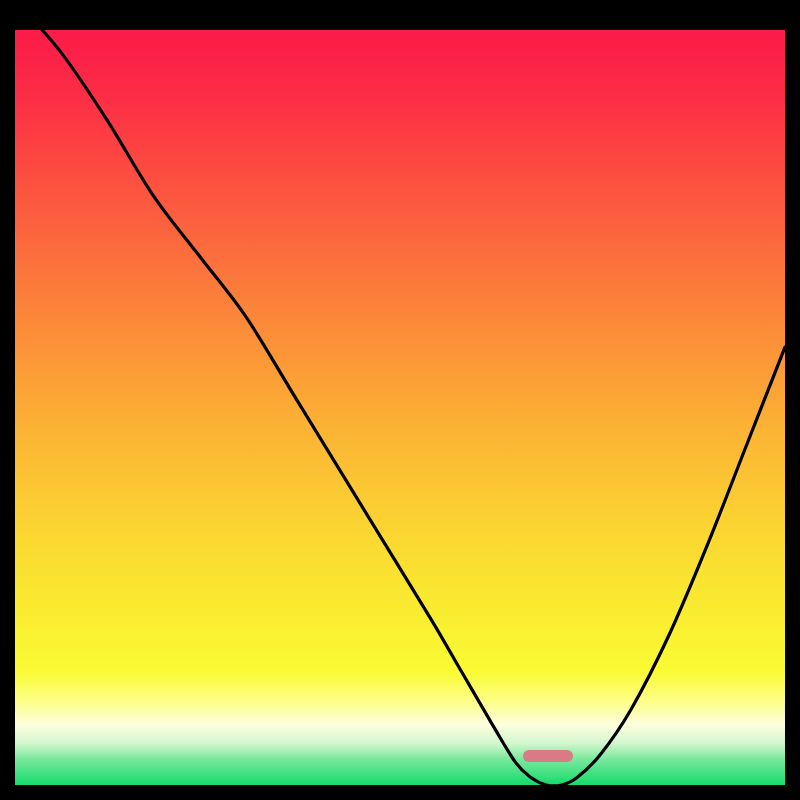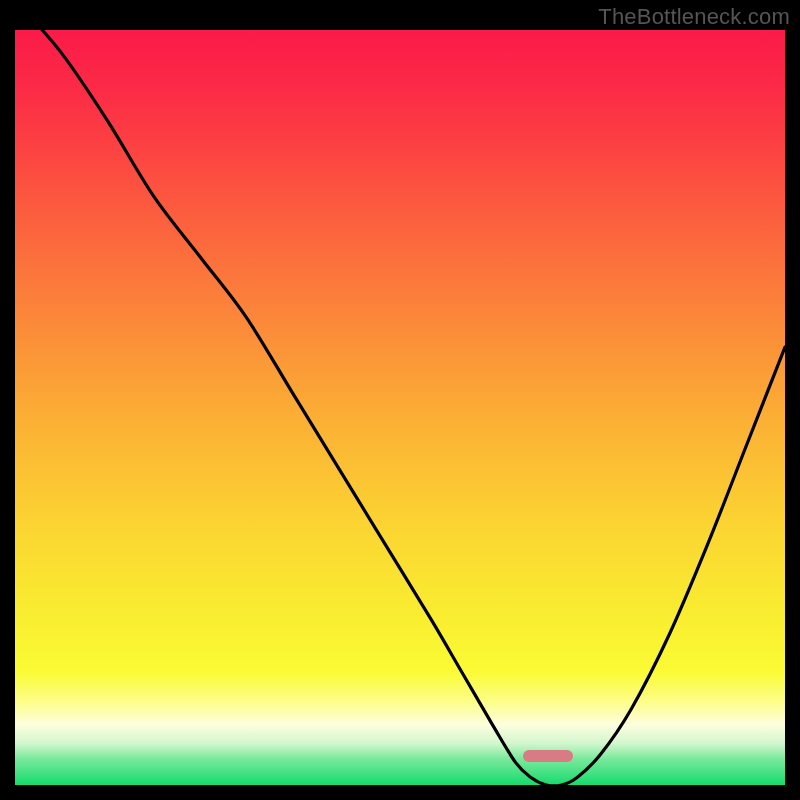--- a/index.html
+++ b/index.html
@@ -55,21 +55,20 @@
     height: 12px;
     border-radius: 6px;
     background: #d97b84;
   }
 </style>
 </head>
 <body>
 
 <div class="frame">
 
-  <div class="watermark">TheBottleneck.com</div>
 
   <div class="plot-area">
 
     <svg class="gradient-bg" viewBox="0 0 770 755" preserveAspectRatio="none">
       <defs>
         <linearGradient id="heat" x1="0" y1="0" x2="0" y2="1">
         <stop offset="0%" stop-color="#fb1b48"></stop>
             <stop offset="8%" stop-color="#fc2b46"></stop>
             <stop offset="20%" stop-color="#fc5040"></stop>
             <stop offset="35%" stop-color="#fb7e3b"></stop>

